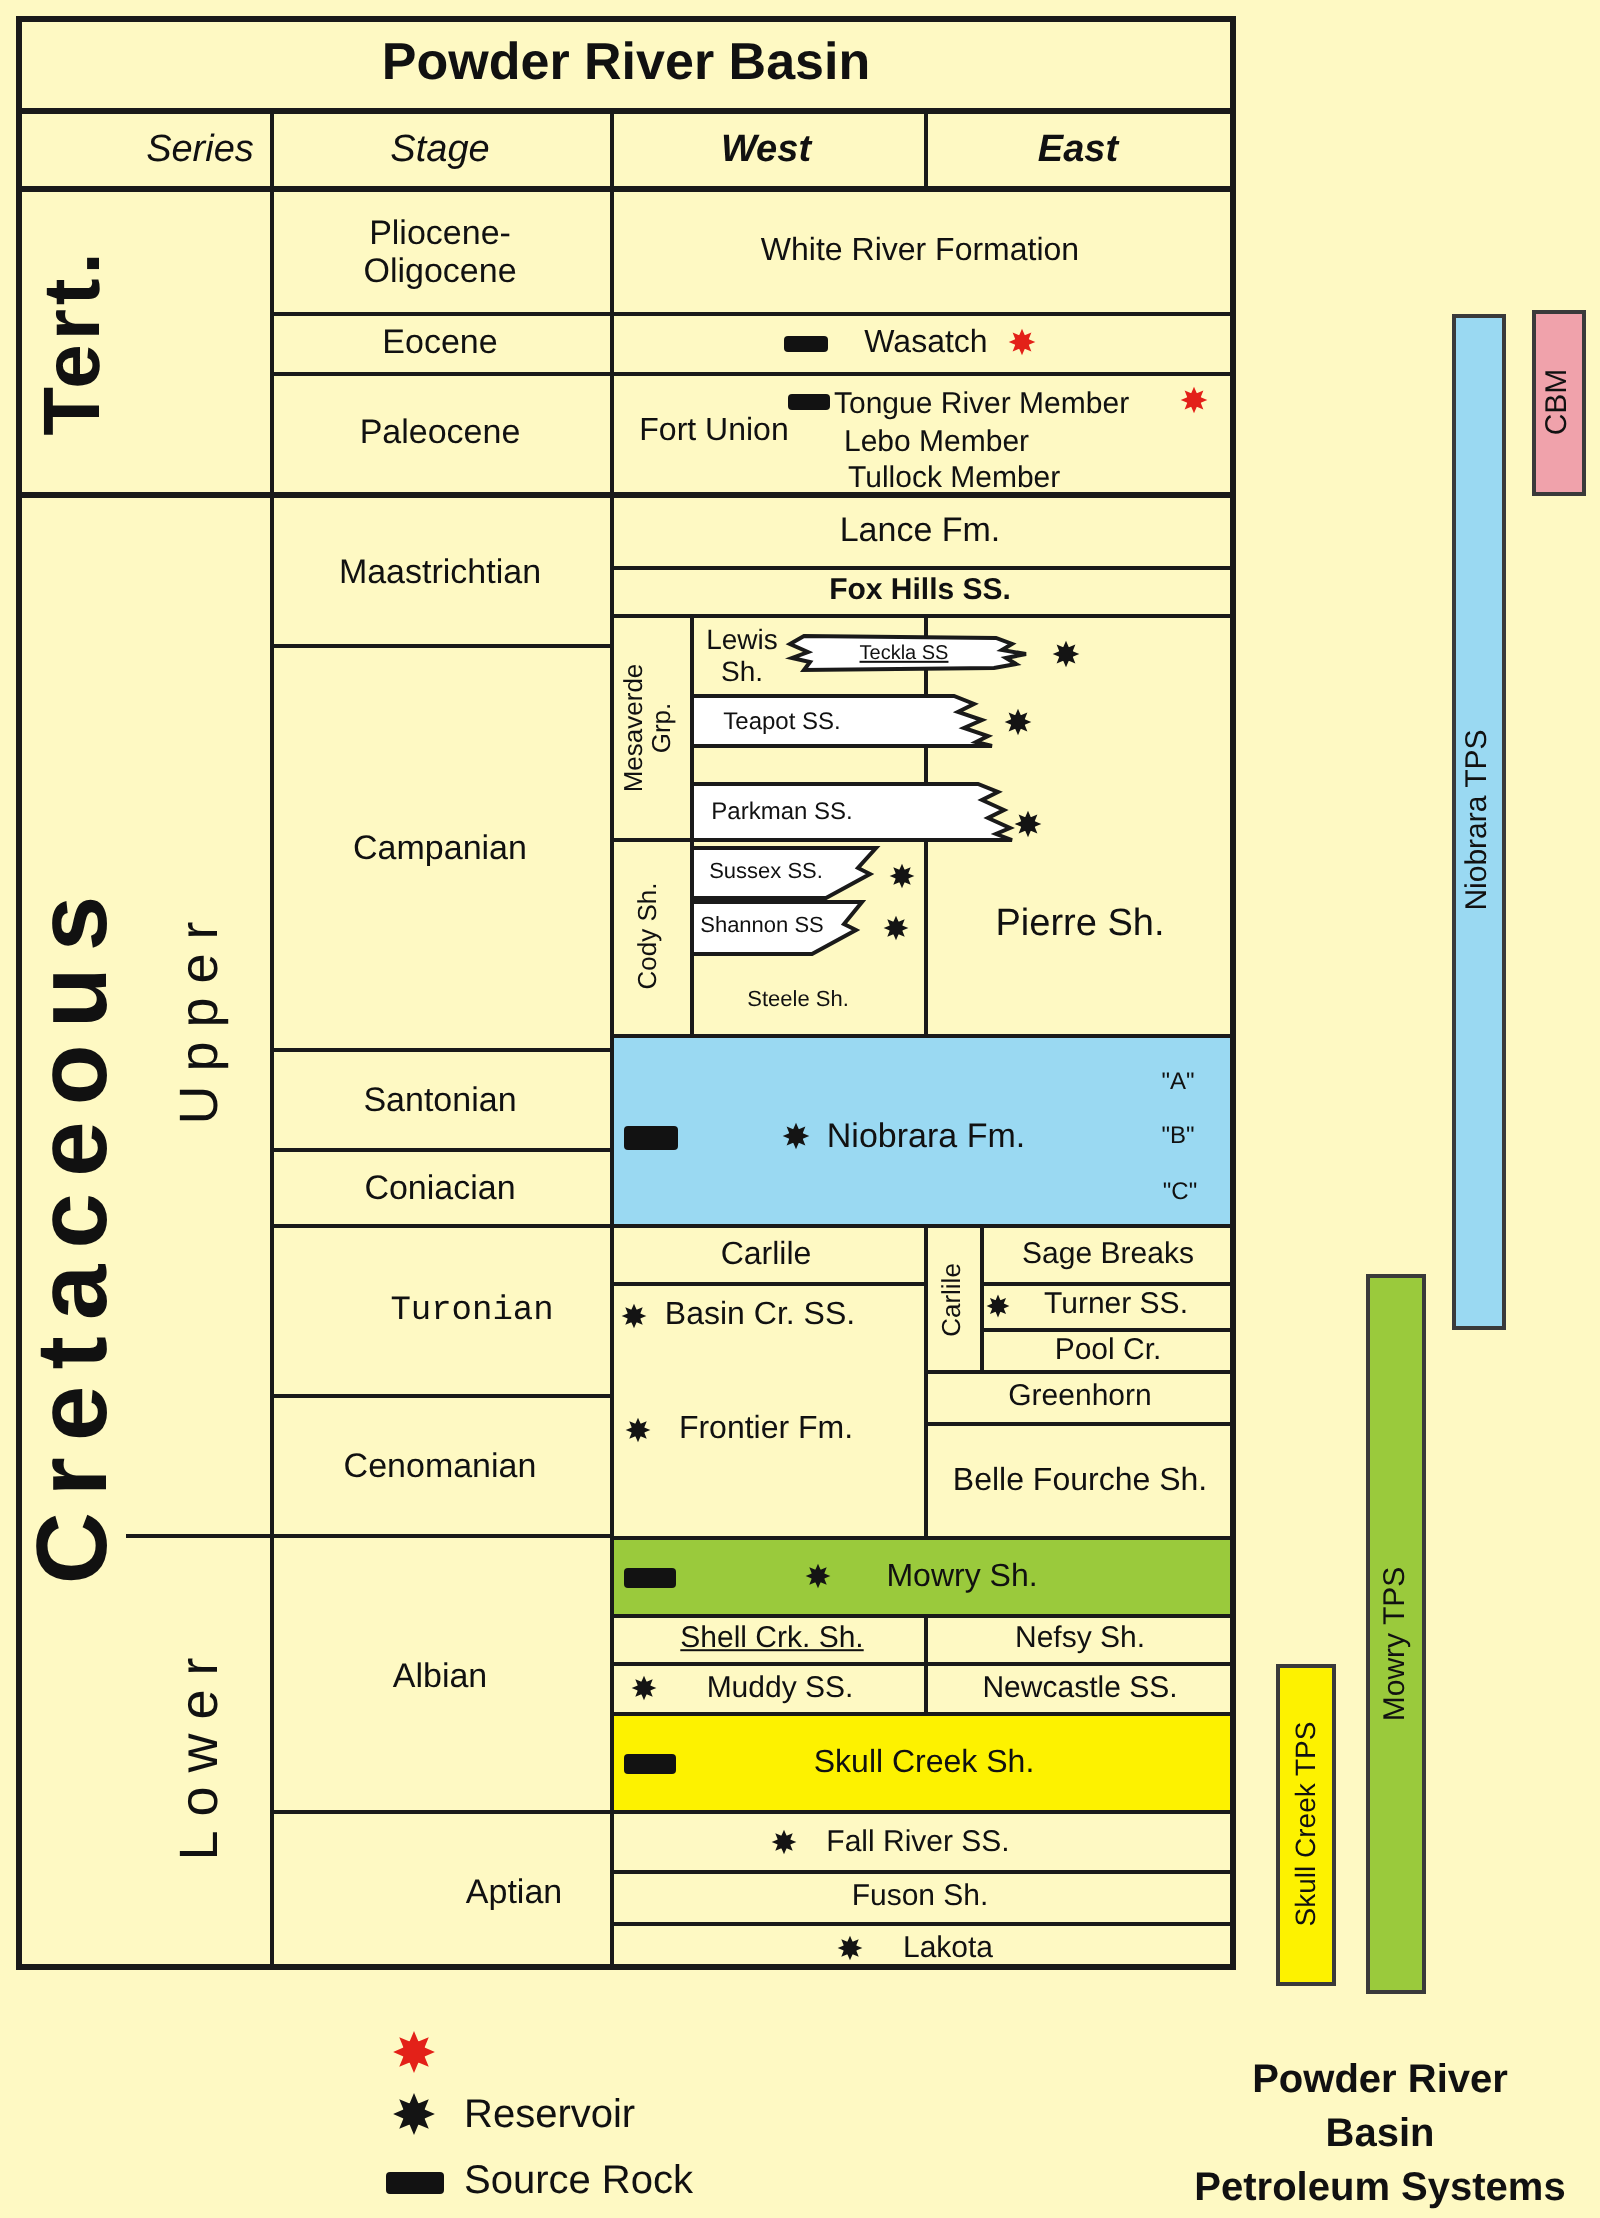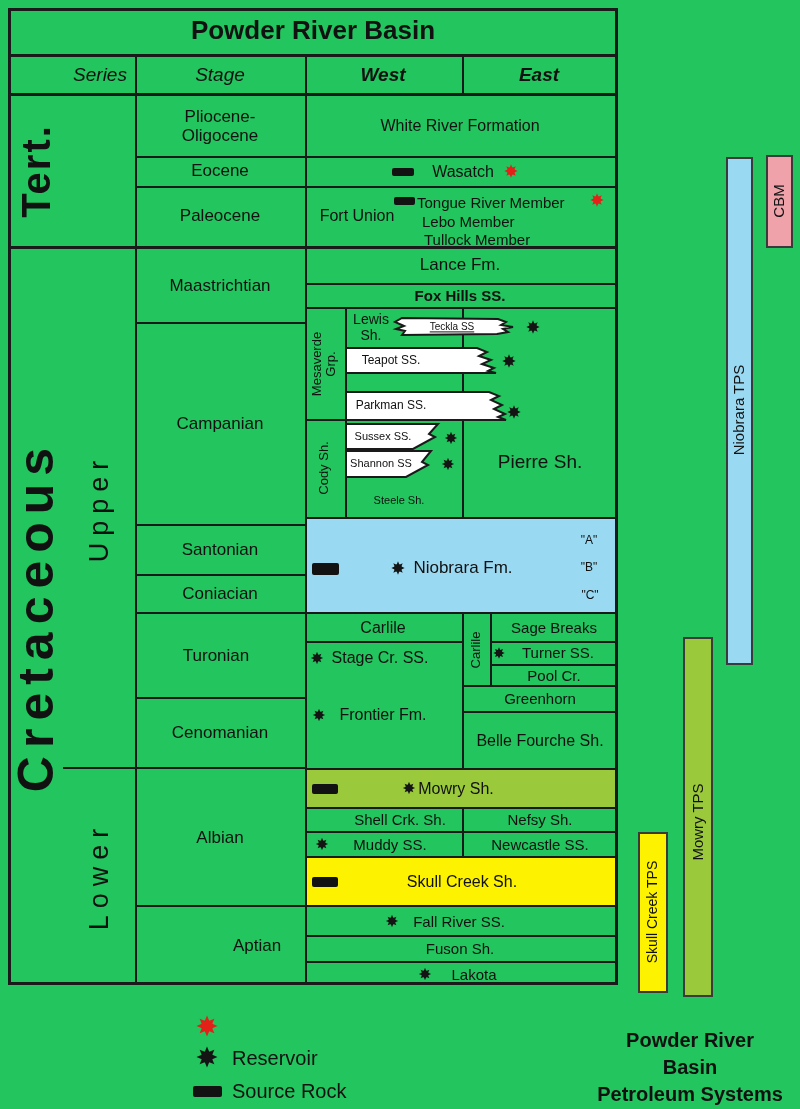--- a/index.html
+++ b/index.html
@@ -1,17 +1,17 @@
 <!DOCTYPE html>
 <html><head>
 <meta charset="utf-8">
 <style>
   html,body{margin:0;padding:0;}
   body{font-family:"Liberation Sans",sans-serif;color:#111;background:#fff;}
-  #stage{position:relative;width:800px;height:1109px;background:#22c55e;overflow:hidden;}
+  #stage{position:relative;width:800px;height:1109px;background:#fef9c3;overflow:hidden;}
   .hline{position:absolute;height:2px;background:#1a1a1a;}
   .hline.th{height:3px;}
   .vline{position:absolute;width:2px;background:#1a1a1a;}
   .band{position:absolute;}
   .panel{position:absolute;}
   .cl{position:absolute;transform:translate(-50%,-50%);white-space:nowrap;font-size:16px;text-align:center;line-height:1.12;}
   .llab{position:absolute;transform:translate(0,-50%);white-space:nowrap;font-size:16px;}
   .vlab{position:absolute;transform:translate(-50%,-50%) rotate(-90deg);white-space:nowrap;font-size:15px;text-align:center;line-height:1.08;}
   .wrap{white-space:normal;}
   .it{font-style:italic;}
@@ -103,21 +103,21 @@
   <div class="vlab" style="left:100px;top:508px;font-size:27px;letter-spacing:7px;">Upper</div>
   <div class="vlab" style="left:100px;top:876px;font-size:27px;letter-spacing:7px;">Lower</div>
 
   <div class="cl wrap" style="left:220px;top:126px;font-size:17px;width:92px;">Pliocene- Oligocene</div>
   <div class="cl" style="left:220px;top:171px;font-size:17px;">Eocene</div>
   <div class="cl" style="left:220px;top:216px;font-size:17px;">Paleocene</div>
   <div class="cl" style="left:220px;top:286px;font-size:17px;">Maastrichtian</div>
   <div class="cl" style="left:220px;top:424px;font-size:17px;">Campanian</div>
   <div class="cl" style="left:220px;top:550px;font-size:17px;">Santonian</div>
   <div class="cl" style="left:220px;top:594px;font-size:17px;">Coniacian</div>
-  <div class="cl" style="left:216px;top:656px;font-size:17px;">Turonian</div>
+  <div class="cl" style="left:236px;top:656px;font-size:17px;font-family:Liberation Mono, monospace;">Turonian</div>
   <div class="cl" style="left:220px;top:733px;font-size:17px;">Cenomanian</div>
   <div class="cl" style="left:220px;top:838px;font-size:17px;">Albian</div>
   <div class="cl" style="left:220px;top:946px;font-size:17px;margin-left:37px;">Aptian</div>
 
   <div class="cl" style="left:460px;top:126px;">White River Formation</div>
   <div class="srbar" style="left:392px;top:168px;width:22px;height:8px;"></div>
   <div class="cl" style="left:463px;top:172px;">Wasatch</div>
   <svg class="burst" style="left:511px;top:171px;color:#e32119" width="14" height="14">
       <use href="#burst"></use>
     </svg>
@@ -168,41 +168,41 @@
     </svg>
   <div class="cl" style="left:463px;top:568px;font-size:17px;">Niobrara Fm.</div>
   <div class="cl" style="left:589px;top:541px;font-size:12px;">"A"</div>
   <div class="cl" style="left:589px;top:568px;font-size:12px;">"B"</div>
   <div class="cl" style="left:590px;top:596px;font-size:12px;">"C"</div>
 
   <div class="cl" style="left:383px;top:628px;">Carlile</div>
   <svg class="burst" style="left:317px;top:658px;color:#141414" width="13" height="13">
       <use href="#burst"></use>
     </svg>
-  <div class="cl" style="left:380px;top:658px;">Stage Cr. SS.</div>
+  <div class="cl" style="left:380px;top:658px;">Basin Cr. SS.</div>
   <svg class="burst" style="left:319px;top:715px;color:#141414" width="13" height="13">
       <use href="#burst"></use>
     </svg>
   <div class="cl" style="left:383px;top:715px;">Frontier Fm.</div>
   <div class="vlab" style="left:476px;top:650px;font-size:13px;">Carlile</div>
   <div class="cl" style="left:554px;top:628px;font-size:15px;">Sage Breaks</div>
   <svg class="burst" style="left:499px;top:653px;color:#141414" width="12" height="12">
       <use href="#burst"></use>
     </svg>
   <div class="cl" style="left:558px;top:653px;font-size:15px;">Turner SS.</div>
   <div class="cl" style="left:554px;top:676px;font-size:15px;">Pool Cr.</div>
   <div class="cl" style="left:540px;top:699px;font-size:15px;">Greenhorn</div>
   <div class="cl" style="left:540px;top:741px;">Belle Fourche Sh.</div>
 
   <div class="srbar" style="left:312px;top:784px;width:26px;height:10px;"></div>
   <svg class="burst" style="left:409px;top:788px;color:#141414" width="13" height="13">
       <use href="#burst"></use>
     </svg>
-  <div class="cl" style="left:456px;top:789px;">Mowry Sh.</div>
-  <div class="cl" style="left:400px;top:820px;font-size:15px;">Shell Crk. Sh.</div>
+  <div class="cl" style="left:481px;top:789px;">Mowry Sh.</div>
+  <div class="cl" style="left:386px;top:820px;font-size:15px;text-decoration:underline;">Shell Crk. Sh.</div>
   <div class="cl" style="left:540px;top:820px;font-size:15px;">Nefsy Sh.</div>
   <svg class="burst" style="left:322px;top:844px;color:#141414" width="13" height="13">
       <use href="#burst"></use>
     </svg>
   <div class="cl" style="left:390px;top:845px;font-size:15px;">Muddy SS.</div>
   <div class="cl" style="left:540px;top:845px;font-size:15px;">Newcastle SS.</div>
   <div class="srbar" style="left:312px;top:877px;width:26px;height:10px;"></div>
   <div class="cl" style="left:462px;top:882px;">Skull Creek Sh.</div>
   <svg class="burst" style="left:392px;top:921px;color:#141414" width="13" height="13">
       <use href="#burst"></use>

